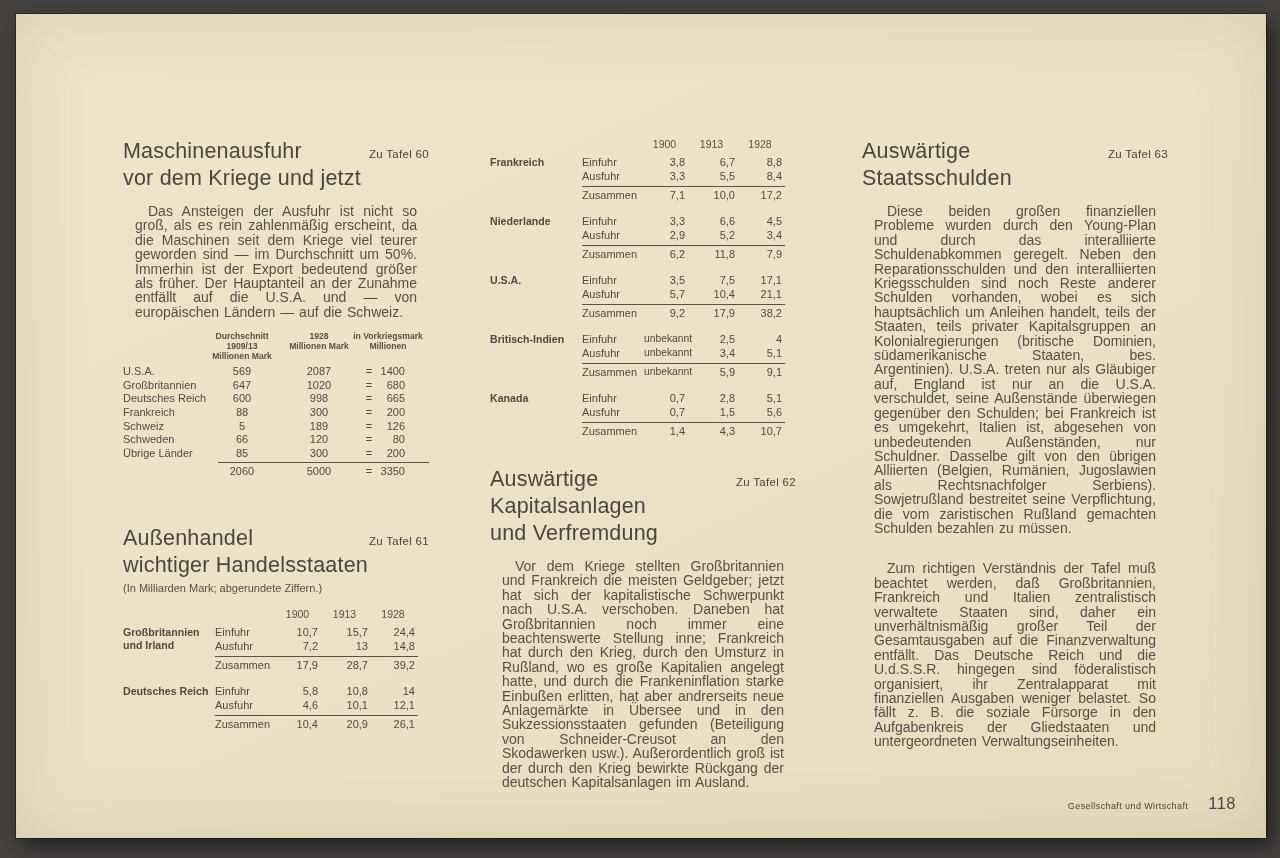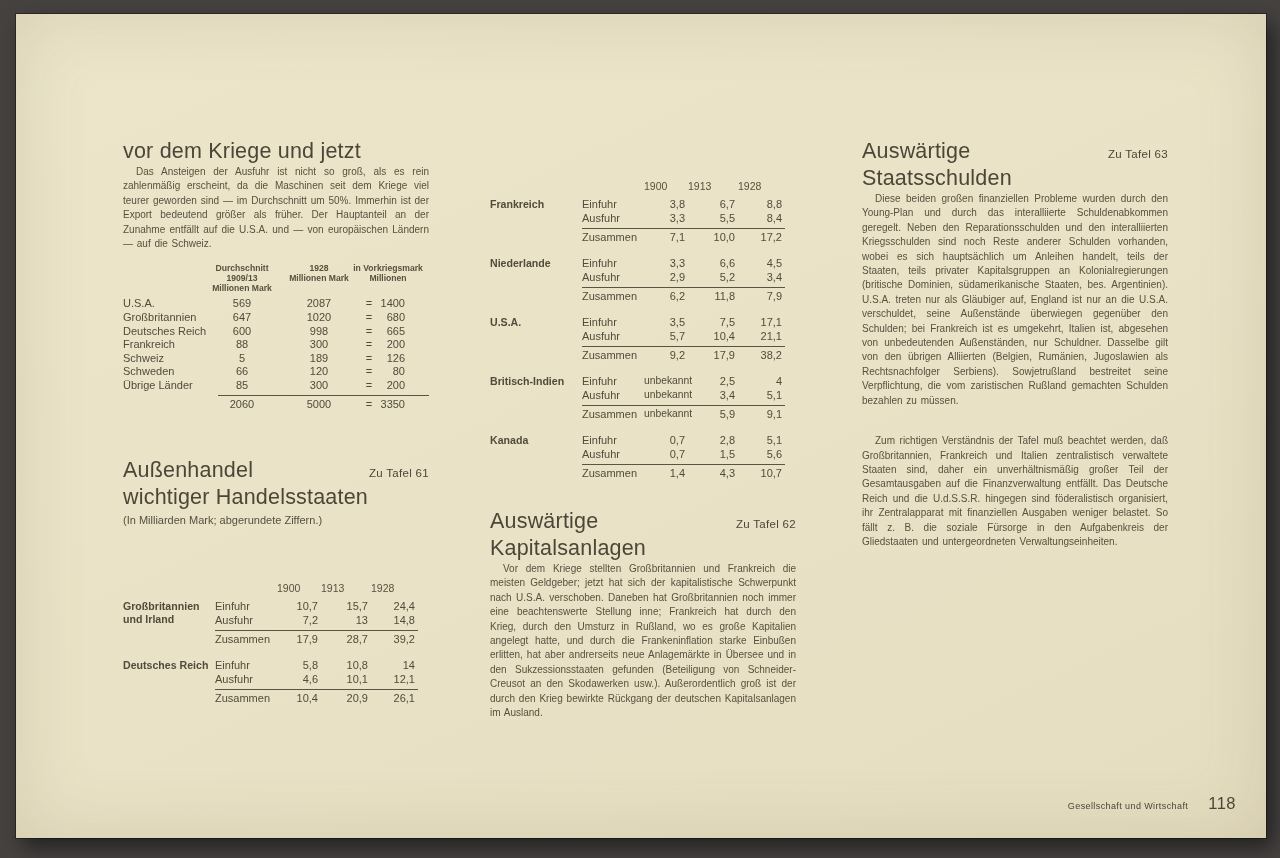--- a/index.html
+++ b/index.html
@@ -19,43 +19,43 @@
   .col1{left:107px;}
   .col2{left:474px;}
   .col3{left:846px;}
 
   .headrow{display:flex;justify-content:space-between;align-items:baseline;}
   .h1{font-size:21.5px;line-height:27px;font-weight:400;letter-spacing:.2px;
       color:#4c4638;margin:0;}
   .tafel{font-size:11.5px;color:#4c4638;letter-spacing:.3px;white-space:nowrap;}
   .subtitle{font-size:11px;margin-top:3px;color:#55503e;}
 
-  p.body{font-size:10px;line-height:14.4px;text-align:justify;
-         text-indent:13px;margin:0;color:#57513f;word-spacing:1px;}
+  p.body{font-size:14px;line-height:14.4px;text-align:justify;
+         text-indent:13px;margin:12px;color:#57513f;word-spacing:1px;}
   .mt8{margin-top:8px;}
 
   
   .mtable{margin-top:12px;font-size:11px;color:#514b3b;}
   .mhead{display:grid;grid-template-columns:84px 70px 84px 68px;
          font-size:8.6px;line-height:10px;text-align:center;
          white-space:pre-line;color:#57513f;margin-bottom:4px;font-weight:bold;}
   .mhead .hc3{margin-left:-14px;}
   .mrow{display:grid;grid-template-columns:84px 70px 84px 16px 28px;
         height:13.6px;align-items:baseline;white-space:nowrap;}
   .mc{overflow:visible;}
   .mlabel{text-align:left;}
   .mavg,.m28{text-align:center;}
   .meq{text-align:center;}
   .mval{text-align:right;}
   .mrule{margin:2px 0 2px 95px;border-bottom:1.3px solid #5a5444;}
 
   
   .tyears{display:grid;grid-template-columns:92px 62px 44px 50px 47px;
           font-size:10.5px;color:#57513f;margin-bottom:6px;}
-  .tyears .yr{text-align:left;padding-right:3px;margin-top:42px;}
+  .tyears .yr{text-align:center;padding-right:3px;}
   .tblock{display:grid;grid-template-columns:92px 62px 44px 50px 47px;
           grid-template-rows:14px 14px 5px 15px;
           font-size:11px;color:#514b3b;margin-bottom:11px;}
   .tblock .country{grid-column:1;grid-row:1 / span 2;font-weight:700;
                    font-size:10.6px;line-height:13px;padding-right:4px;}
   .tc{white-space:nowrap;}
   .lblc{grid-column:2;}
   .n1{grid-column:3;text-align:right;padding-right:3px;}
   .n2{grid-column:4;text-align:right;padding-right:3px;}
   .n3{grid-column:5;text-align:right;padding-right:3px;}
@@ -72,20 +72,24 @@
   .footer .series{font-size:9px;letter-spacing:.4px;}
   .footer .pnum{font-size:16.5px;letter-spacing:.5px;}
 </style>
 </head>
 <body>
 
 <div class="page">
 
   <div class="col col1">
     <section>
+      <div class="headrow">
+        <h2 class="h1">Maschinenausfuhr</h2>
+        <span class="tafel">Zu Tafel 60</span>
+      </div>
       <h2 class="h1">vor dem Kriege und jetzt</h2>
       <p class="body mt8">Das Ansteigen der Ausfuhr ist nicht so groß, als es rein zahlenmäßig erscheint, da die Maschinen seit dem Kriege viel teurer geworden sind — im Durchschnitt um 50%. Immerhin ist der Export bedeutend größer als früher. Der Hauptanteil an der Zunahme entfällt auf die U.S.A. und — von europäischen Ländern — auf die Schweiz.</p>
 
       <div class="mtable">
         <div class="mhead">
           <div class="hc0"></div>
           <div class="hc1">Durchschnitt
 1909/13
 Millionen Mark</div>
           <div class="hc2">1928
@@ -298,20 +302,21 @@
       <div class="tc n1 row4">1,4</div>
       <div class="tc n2 row4">4,3</div>
       <div class="tc n3 row4">10,7</div>
     </div>
 
     <section class="sect-gap2">
       <div class="headrow">
         <h2 class="h1">Auswärtige Kapitalsanlagen</h2>
         <span class="tafel">Zu Tafel 62</span>
       </div>
+      <h2 class="h1">und Verfremdung</h2>
       <p class="body para-top">Vor dem Kriege stellten Großbritannien und Frankreich die meisten Geldgeber; jetzt hat sich der kapitalistische Schwerpunkt nach U.S.A. verschoben. Daneben hat Großbritannien noch immer eine beachtenswerte Stellung inne; Frankreich hat durch den Krieg, durch den Umsturz in Rußland, wo es große Kapitalien angelegt hatte, und durch die Frankeninflation starke Einbußen erlitten, hat aber andrerseits neue Anlagemärkte in Übersee und in den Sukzessionsstaaten gefunden (Beteiligung von Schneider-Creusot an den Skodawerken usw.). Außerordentlich groß ist der durch den Krieg bewirkte Rückgang der deutschen Kapitalsanlagen im Ausland.</p>
     </section>
   </div>
 
   <div class="col col3">
     <section>
       <div class="headrow">
         <h2 class="h1">Auswärtige Staatsschulden</h2>
         <span class="tafel">Zu Tafel 63</span>
       </div>

